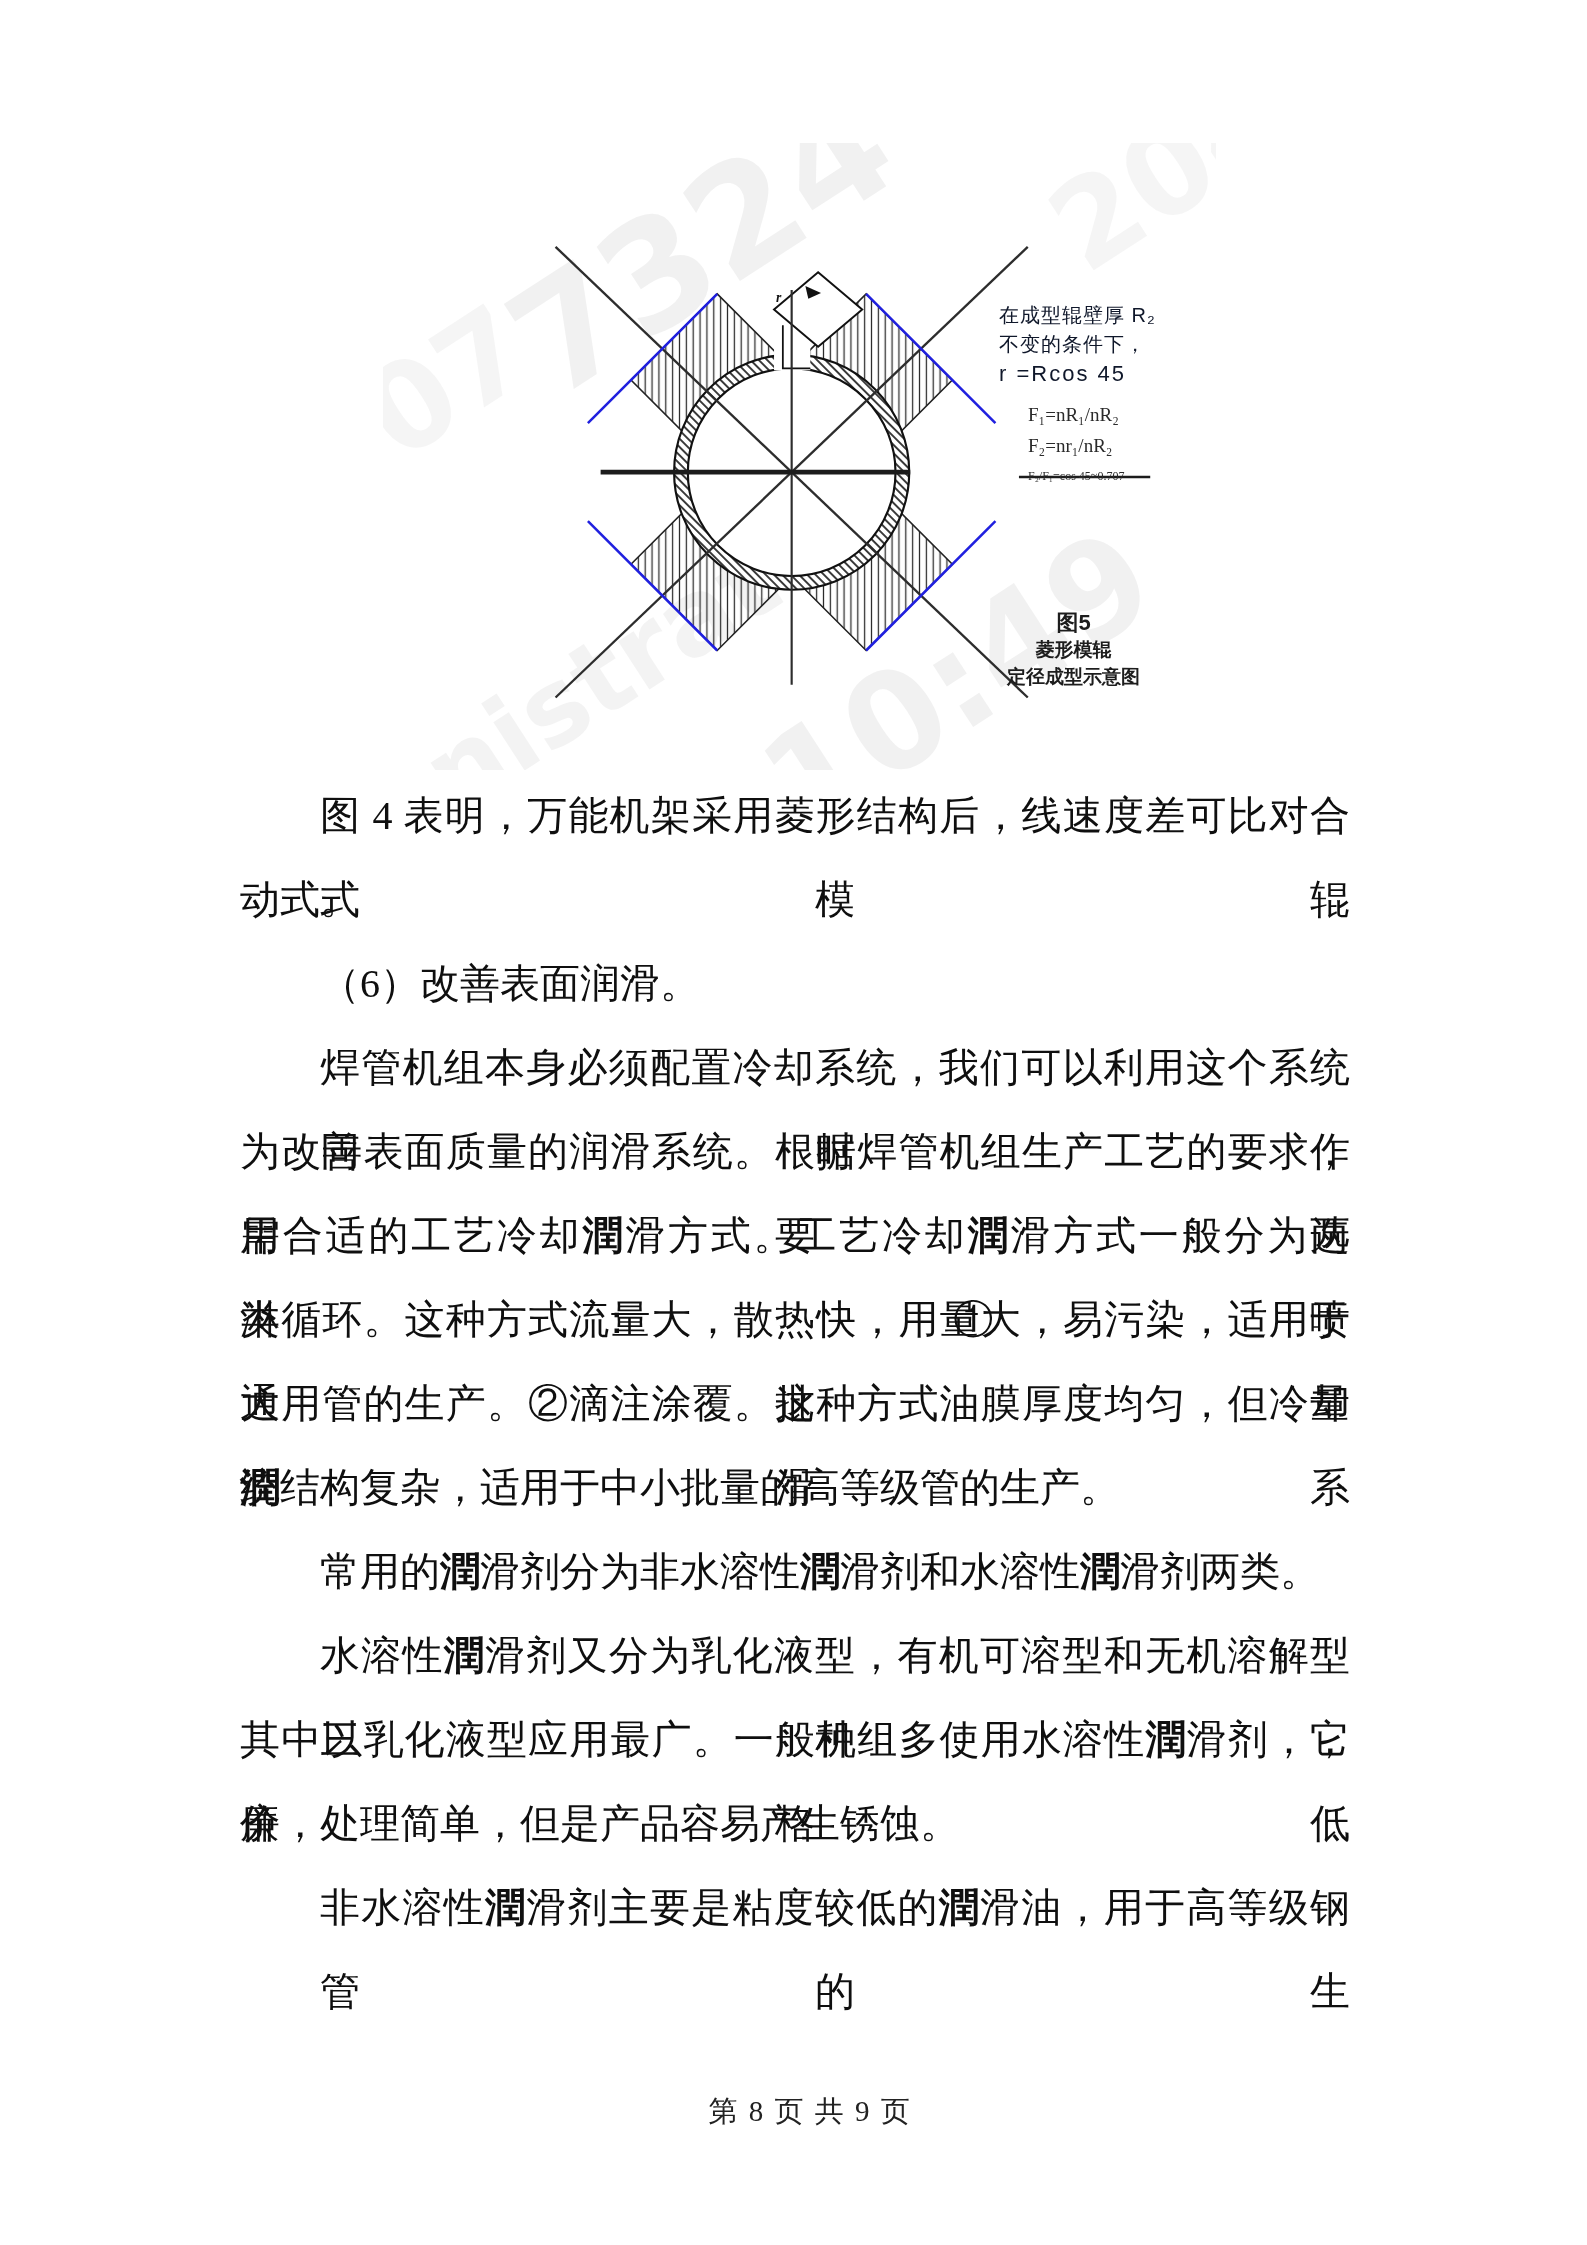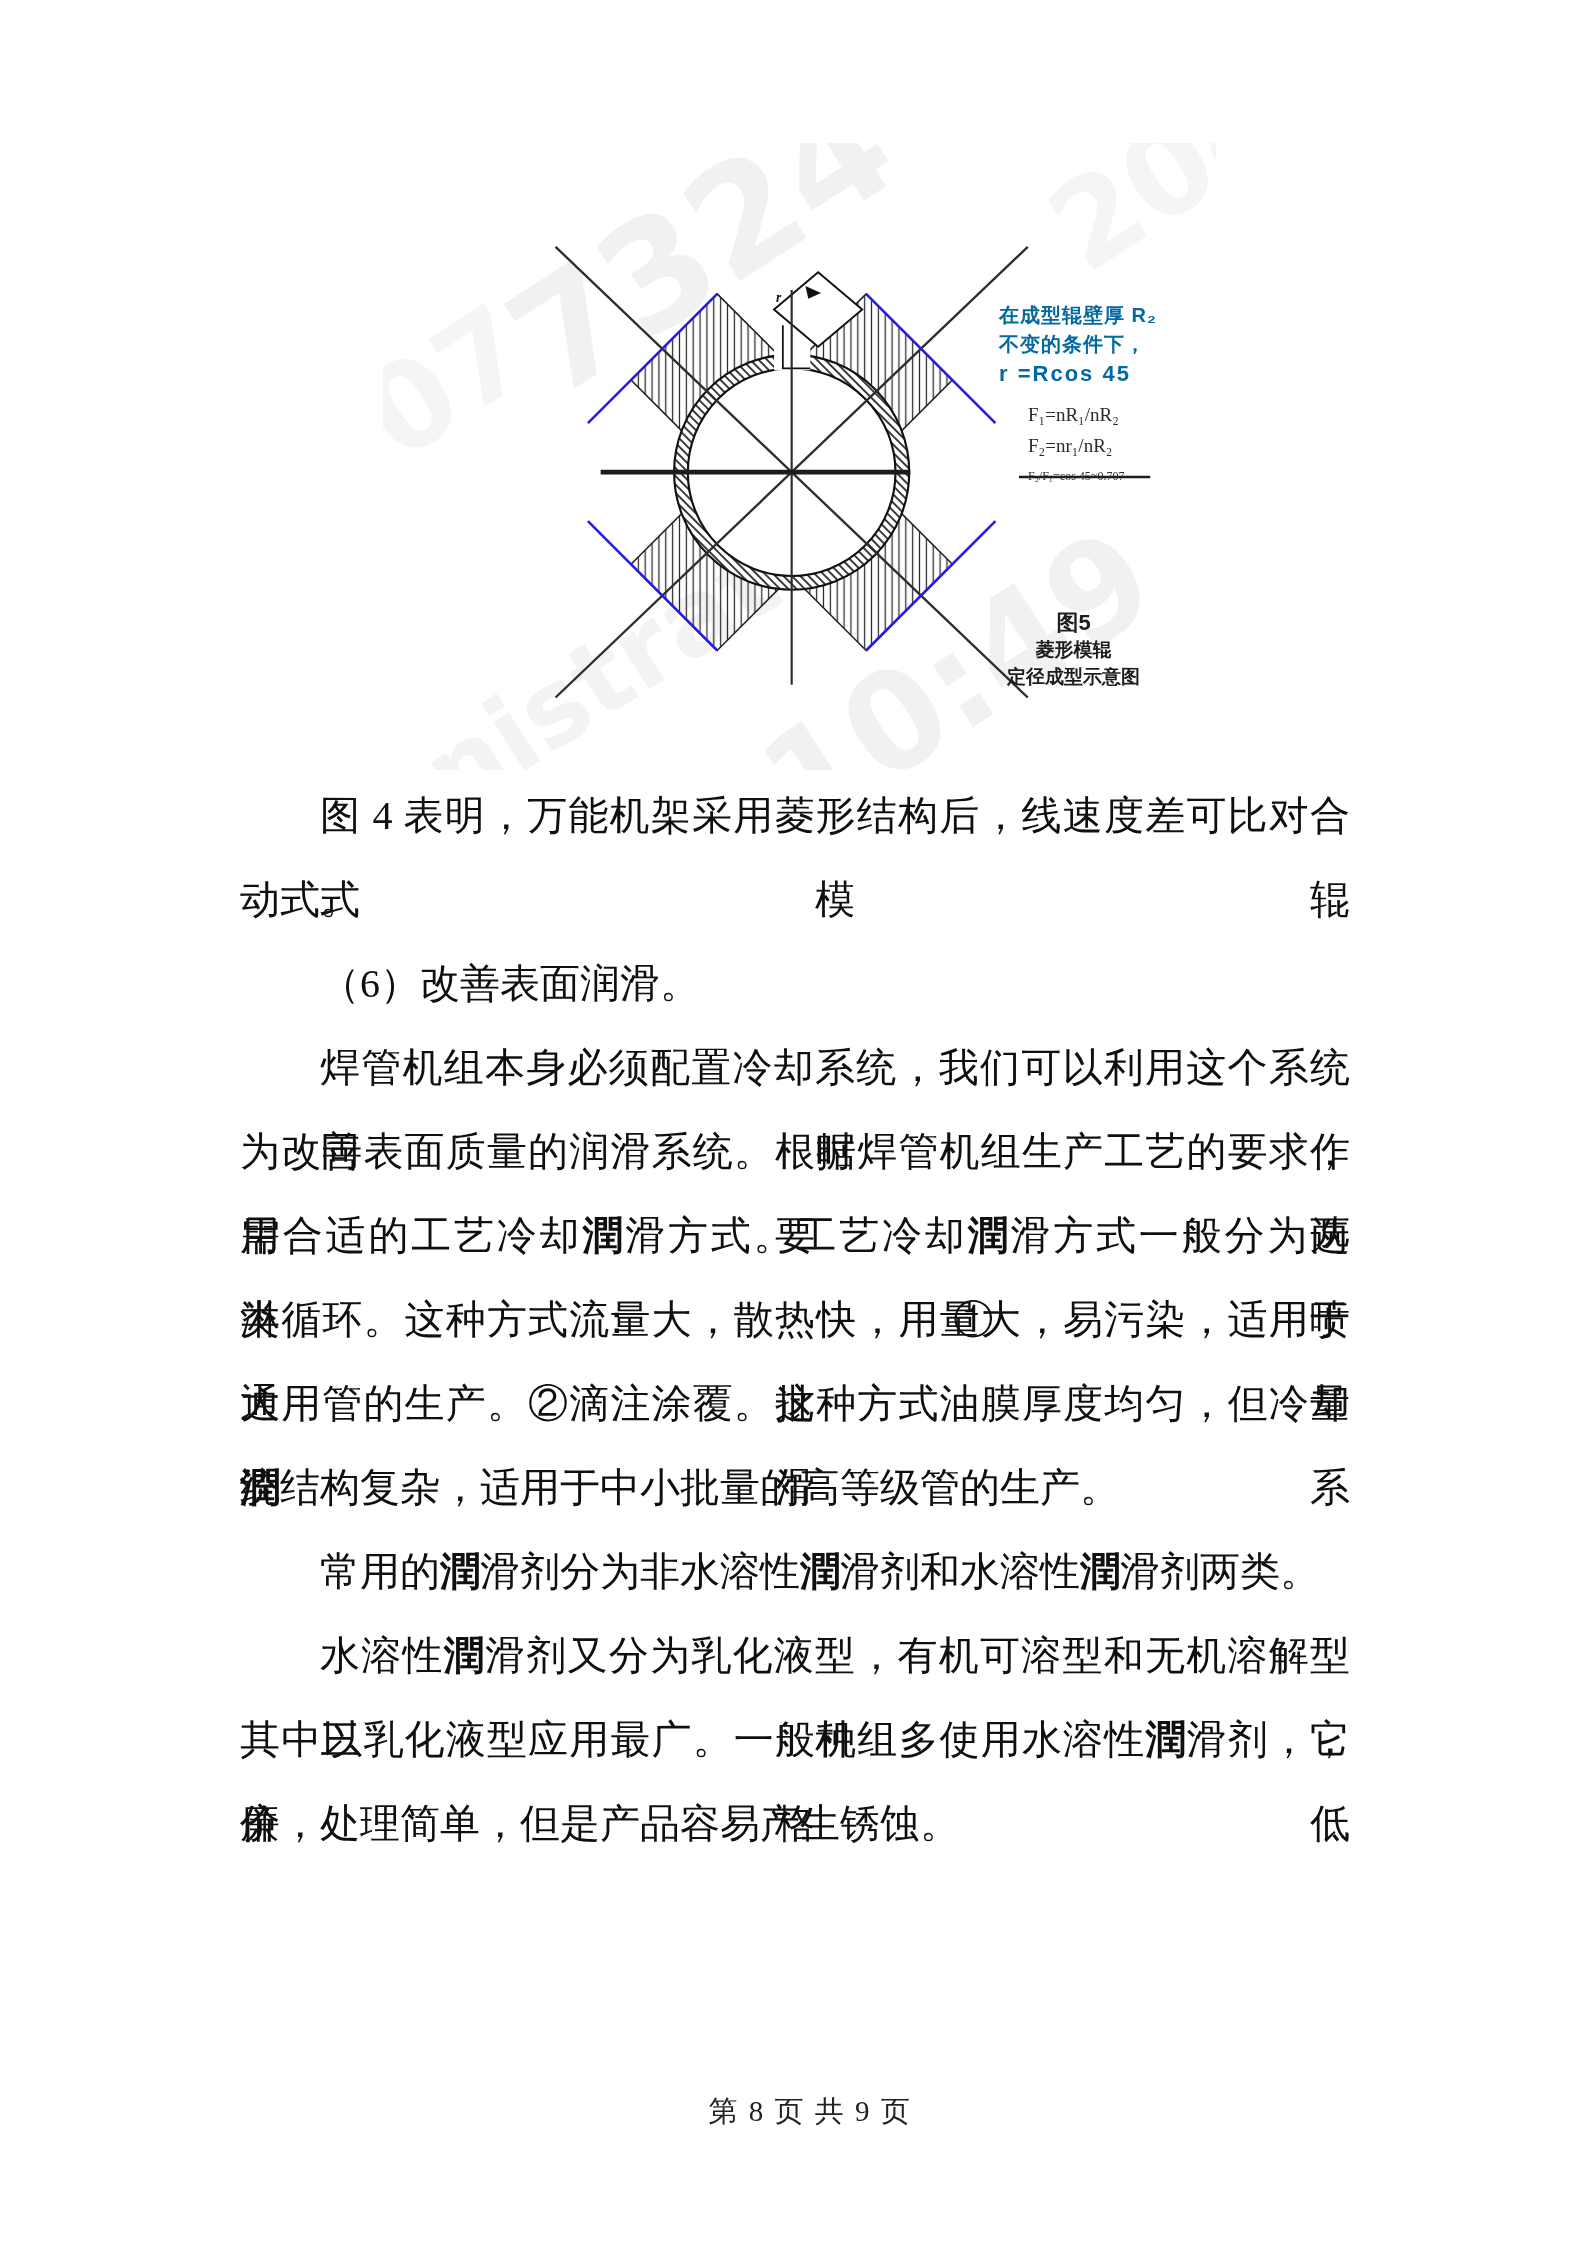--- a/index.html
+++ b/index.html
@@ -27,21 +27,21 @@
     pointer-events:none;
   }
   .wm1{left:110px;top:14px;font-size:150px;}
   .wm2{left:660px;top:-40px;font-size:120px;color:rgba(140,140,140,0.09);}
   .wm3{left:-20px;top:170px;font-size:120px;color:rgba(140,140,140,0.09);}
   .wm4{left:10px;top:440px;font-size:105px;color:rgba(140,140,140,0.10);}
   .wm5{left:360px;top:460px;font-size:135px;color:rgba(140,140,140,0.12);}
   .fig-ann{
     position:absolute;left:616px;top:158px;width:215px;
     font-family:"Liberation Sans","DejaVu Sans",sans-serif;
-    font-size:20px;line-height:29px;font-weight:700;color:#0369a1;
+    font-size:20px;line-height:29px;font-weight:400;color:#0f172a;
     letter-spacing:1px;
   }
   .fig-rel{font-size:22px;letter-spacing:2px;}
   .fig-form{
     position:absolute;left:645px;top:256px;width:200px;
     font-family:"Liberation Serif","DejaVu Serif",serif;
     font-size:19px;line-height:31px;color:#2a2a2a;
   }
   .fig-form .small{font-size:12px;letter-spacing:0px;}
   .fig-cap{
@@ -152,17 +152,18 @@
       <div class="tline ind just">焊管机组本身必须配置冷却系统，我们可以利用这个系统同时作</div>
       <div class="tline just">为改善表面质量的润滑系统。根据焊管机组生产工艺的要求，需要选</div>
       <div class="tline just">用合适的工艺冷却<span class="hv">潤</span>滑方式。工艺冷却<span class="hv">潤</span>滑方式一般分为两类：①喷</div>
       <div class="tline just">淋循环。这种方式流量大，散热快，用量大，易污染，适用于大批量</div>
       <div class="tline just">通用管的生产。②滴注涂覆。这种方式油膜厚度均匀，但冷却<span class="hv">潤</span>滑系</div>
       <div class="tline">统结构复杂，适用于中小批量的高等级管的生产。</div>
       <div class="tline ind">常用的<span class="hv">潤</span>滑剂分为非水溶性<span class="hv">潤</span>滑剂和水溶性<span class="hv">潤</span>滑剂两类。</div>
       <div class="tline ind just">水溶性<span class="hv">潤</span>滑剂又分为乳化液型，有机可溶型和无机溶解型三种，</div>
       <div class="tline just">其中以乳化液型应用最广。一般机组多使用水溶性<span class="hv">潤</span>滑剂，它价格低</div>
       <div class="tline">廉，处理简单，但是产品容易产生锈蚀。</div>
+      <div class="tline ind just">非水溶性<span class="hv">潤</span>滑剂主要是粘度较低的<span class="hv">潤</span>滑油，用于高等级钢管的生</div>
     </div>
 
   <div class="footer">第 8 页 共 9 页</div>
 
 </div>
 
 </body></html>

